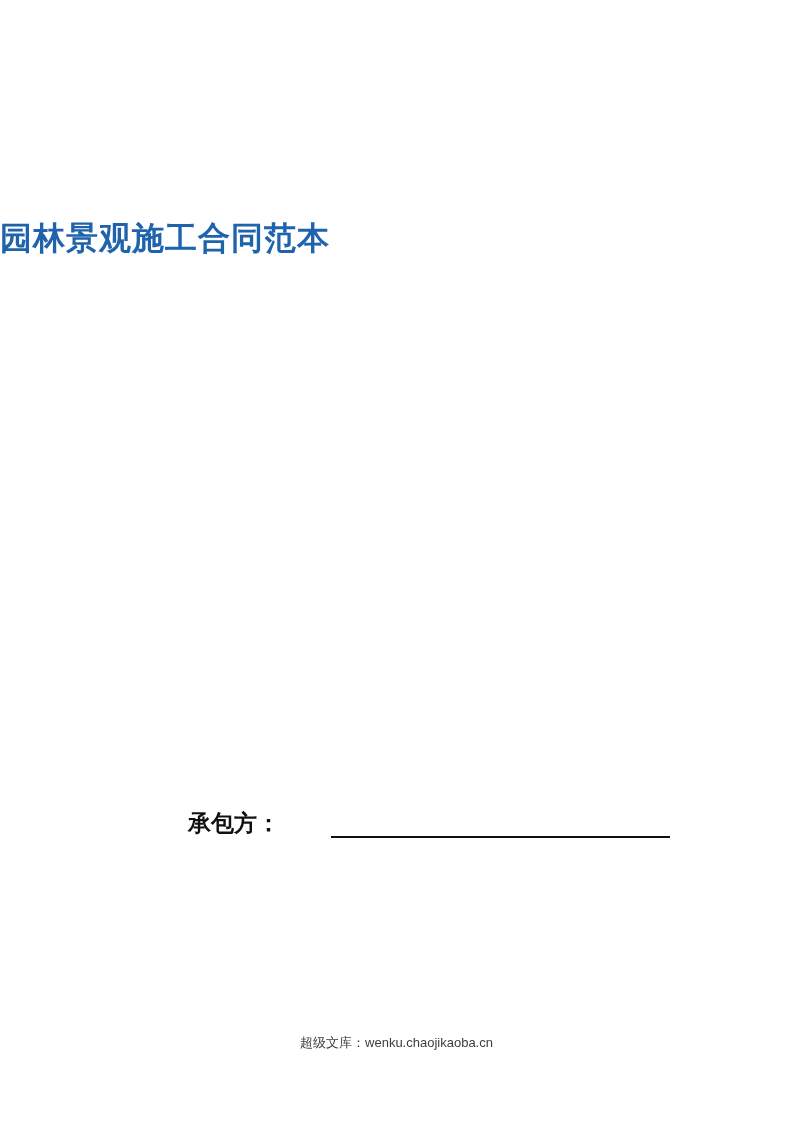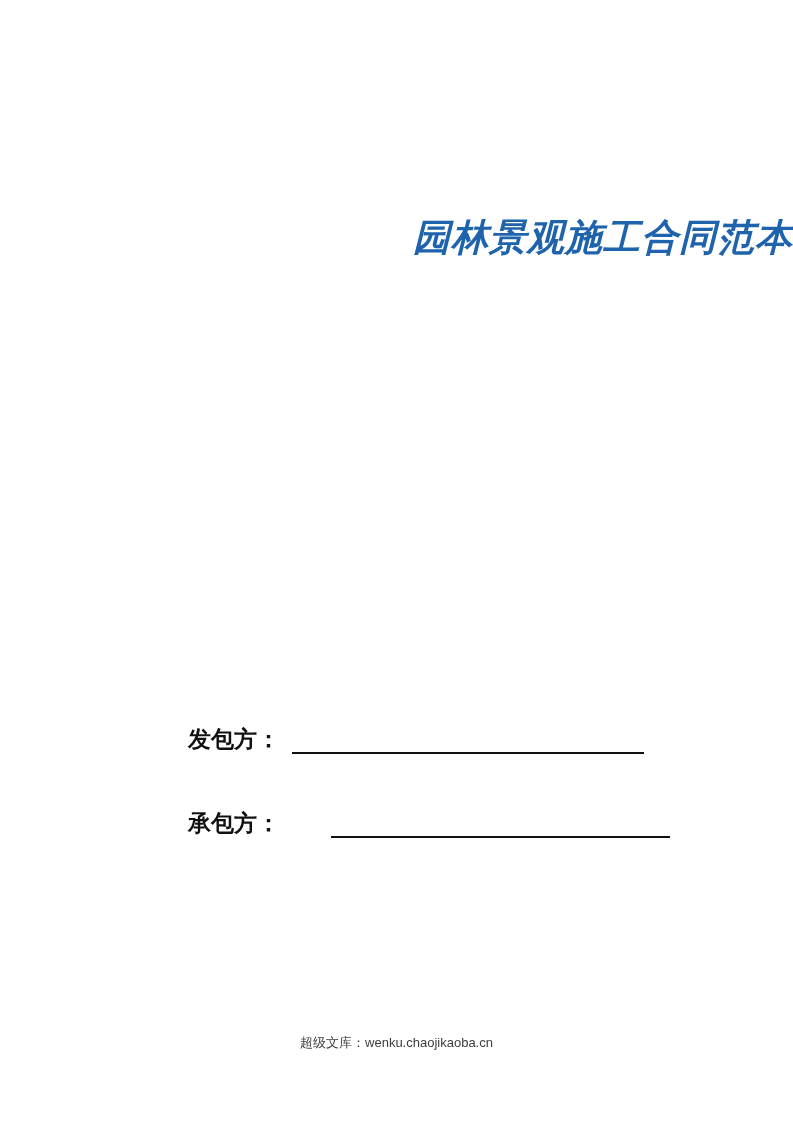--- a/index.html
+++ b/index.html
@@ -13,28 +13,27 @@
     height: 1122px;
     background: #ffffff;
     overflow: hidden;
     font-family: "Liberation Sans", "DejaVu Sans", sans-serif;
   }
   .doc-title {
     position: absolute;
     top: 218px;
     left: 0;
     width: 100%;
-    text-align: right;
+    text-align: left;
     font-family: "Liberation Serif", "DejaVu Serif", serif;
-    font-size: 37px;
+    font-size: 32px;
     font-weight: bold;
     letter-spacing: 1px;
     line-height: 40px;
     white-space: nowrap;
-    font-style: italic;
   }
   .field-row {
     position: absolute;
     left: 188px;
     display: flex;
     align-items: flex-end;
   }
   .field-row.employer { top: 724px; }
   .field-row.contractor { top: 808px; gap: 39px; }
   .field-label {
@@ -70,24 +69,20 @@
     font-family: "Liberation Sans", "DejaVu Sans", sans-serif;
   }
 </style>
 </head>
 <body>
 
 <div class="page">
 
   <div class="doc-title" style="color: rgb(30, 99, 172);">园林景观施工合同范本</div>
 
-  <div class="field-row employer">
-    <span class="field-label">发包方：</span>
-    <span class="field-line employer-line"></span>
-  </div>
 
   <div class="field-row contractor">
     <span class="field-label">承包方：</span>
     <span class="field-line contractor-line"></span>
   </div>
 
   <div class="doc-footer">
     <span class="footer-label">超级文库：</span><span class="footer-url">wenku.chaojikaoba.cn</span>
   </div>
 

